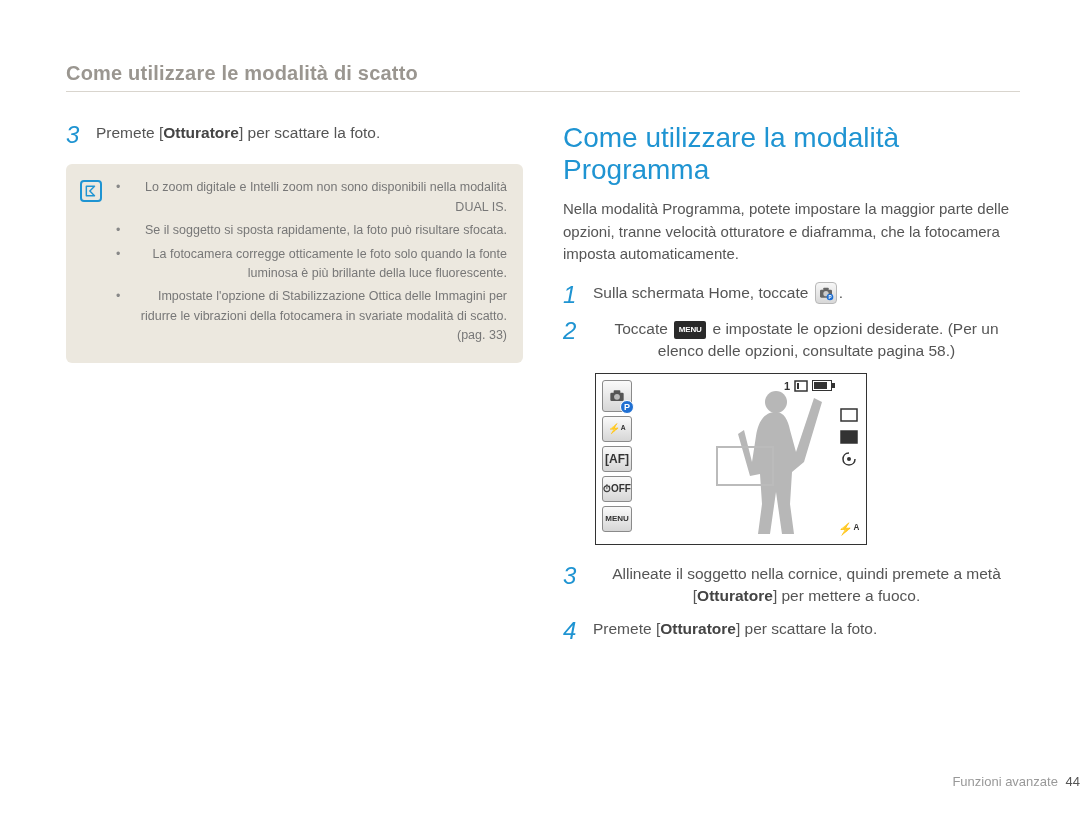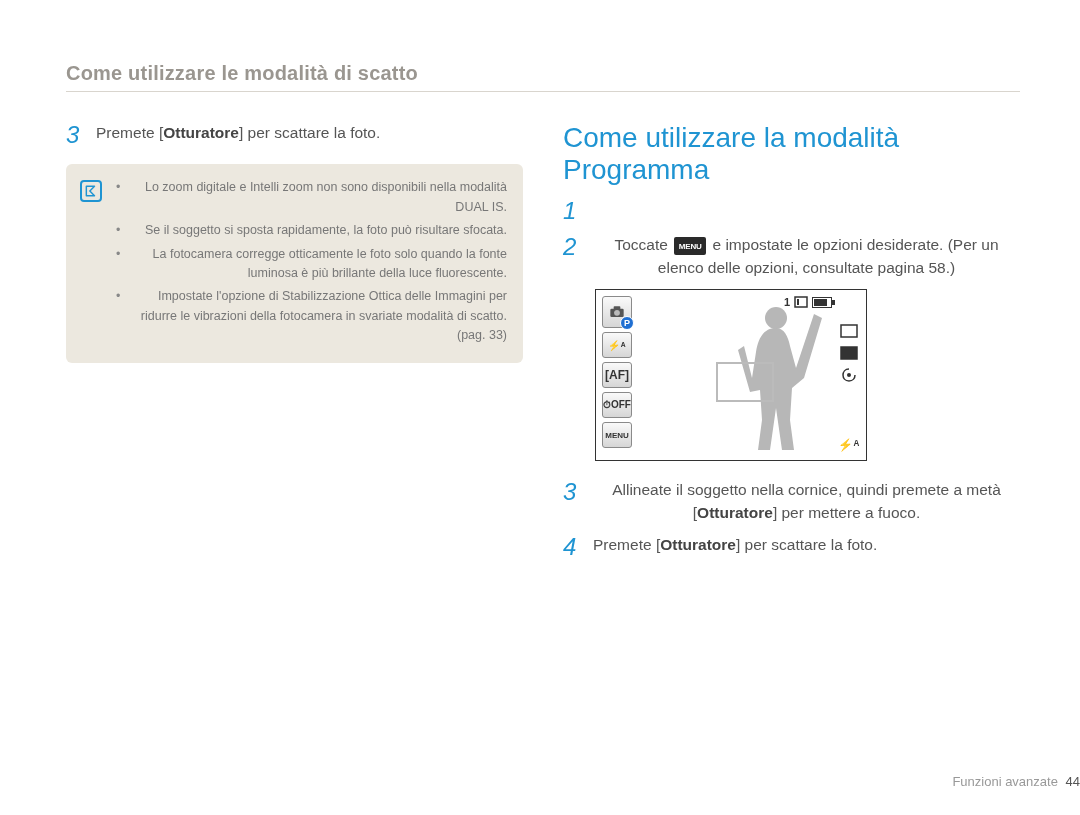--- a/index.html
+++ b/index.html
@@ -71,23 +71,36 @@
           <li>Lo zoom digitale e Intelli zoom non sono disponibili nella modalità DUAL IS.</li>
           <li>Se il soggetto si sposta rapidamente, la foto può risultare sfocata.</li>
           <li>La fotocamera corregge otticamente le foto solo quando la fonte luminosa è più brillante della luce fluorescente.</li>
           <li>Impostate l'opzione di Stabilizzazione Ottica delle Immagini per ridurre le vibrazioni della fotocamera in svariate modalità di scatto. (pag. 33)</li>
         </ul>
       </div>
     </div>
 
     <div class="col">
       <div class="section-title">Come utilizzare la modalità Programma</div>
+      <div class="intro">Nella modalità Programma, potete impostare la maggior parte delle opzioni, tranne velocità otturatore e diaframma, che la fotocamera imposta automaticamente.</div>
 
       <div class="step">
         <div class="step-num">1</div>
+        <div class="step-body">
+          <span>Sulla schermata Home, toccate</span>
+          <span class="inline-icon icon-camera">
+            <svg viewBox="0 0 24 24">
+                <rect x="3" y="7" width="18" height="12" rx="2" fill="#666"></rect>
+                <rect x="8" y="4" width="8" height="4" rx="1" fill="#666"></rect>
+                <circle cx="12" cy="13" r="4" fill="#ccc"></circle>
+                <circle cx="18" cy="18" r="5" fill="#1f6fd2"></circle>
+                <text x="18" y="21" font-size="7" fill="#fff" text-anchor="middle" font-weight="bold">P</text>
+              </svg>
+          </span><span>.</span>
+        </div>
       </div>
 
       <div class="step">
         <div class="step-num">2</div>
         <div class="step-body">
           <span>Toccate </span><span class="inline-icon icon-menu">MENU</span><span> e impostate le opzioni desiderate. (Per un elenco delle opzioni, consultate pagina 58.)</span>
         </div>
       </div>
 
       <div class="screen">

